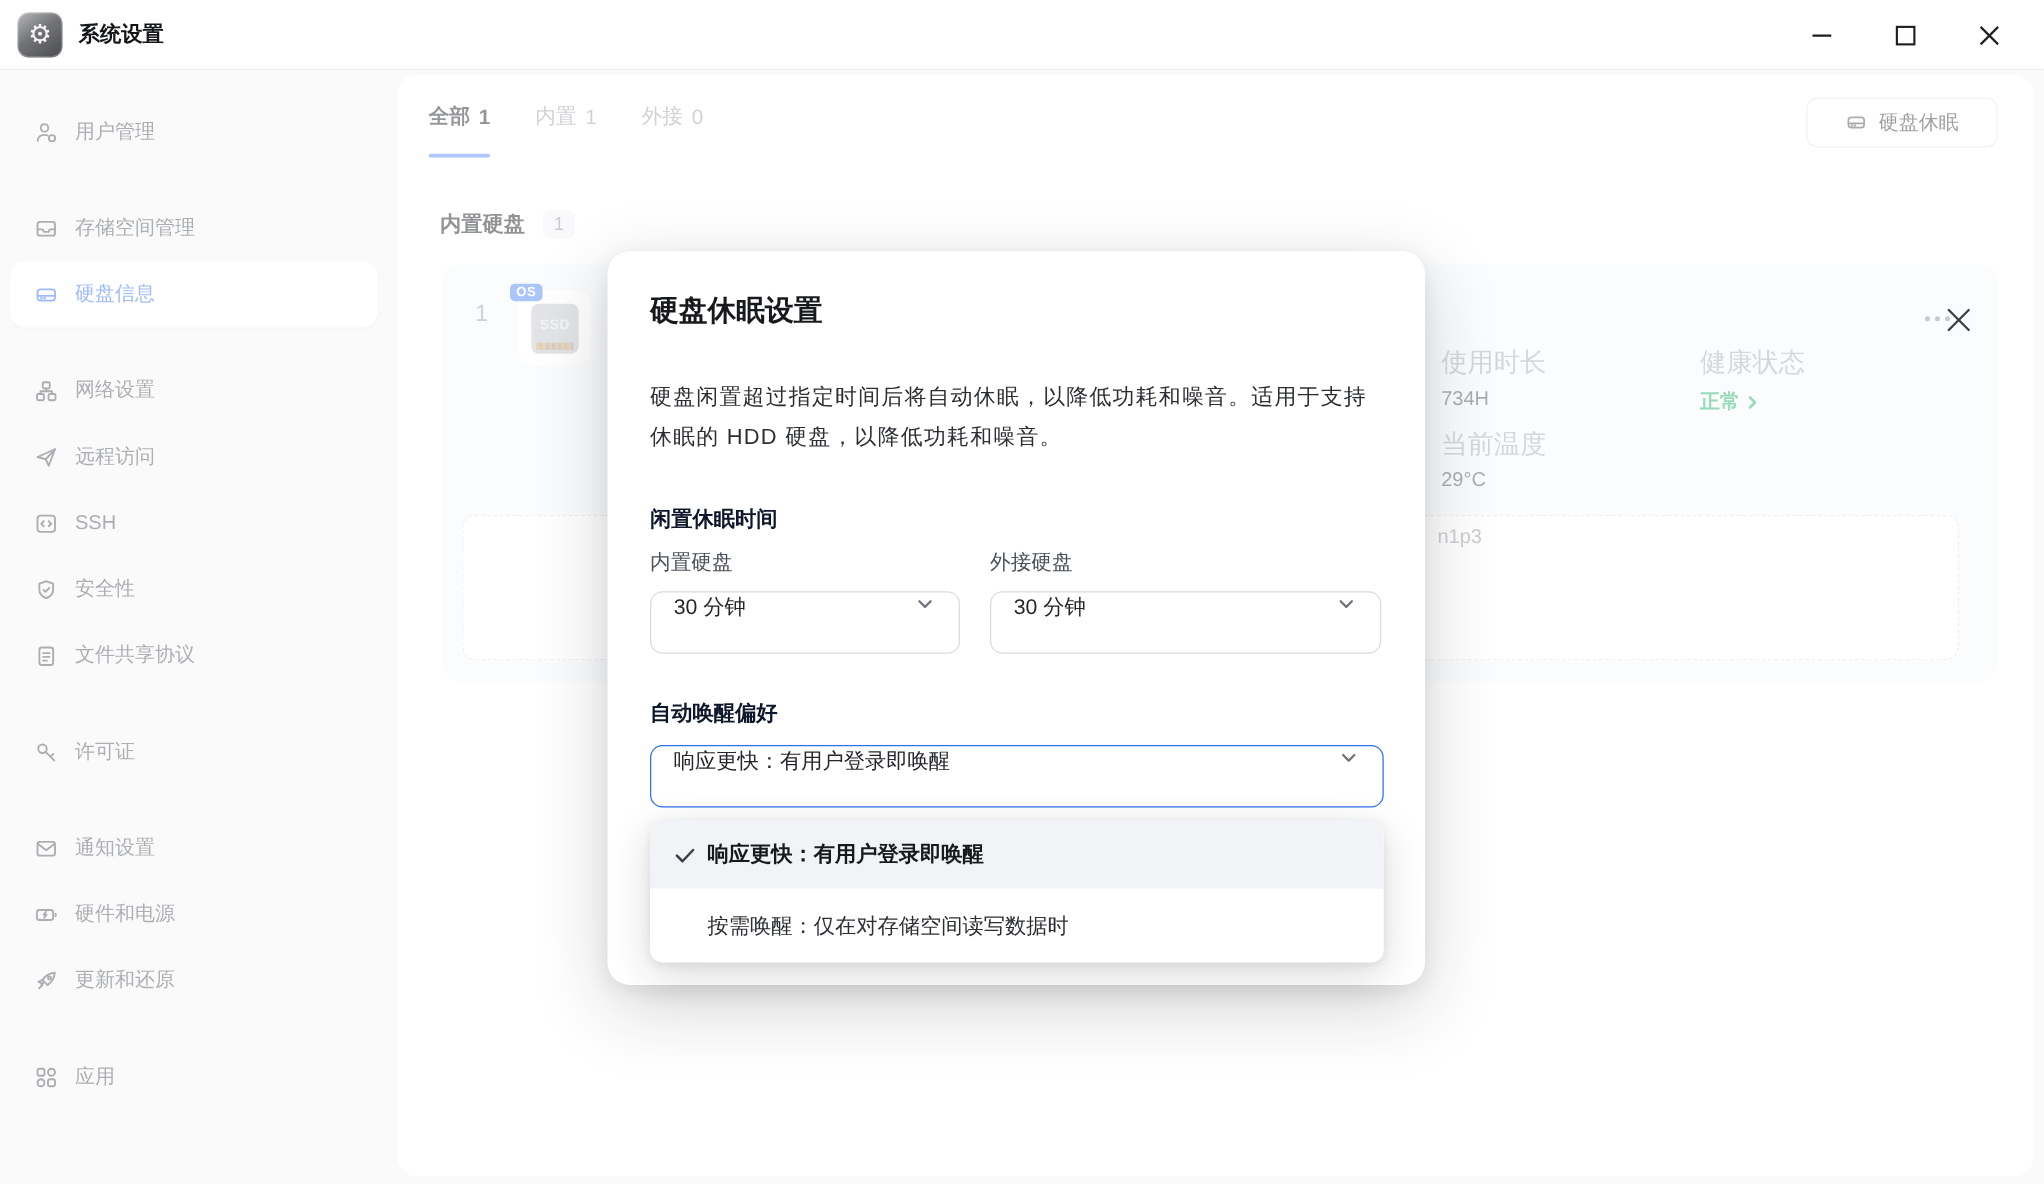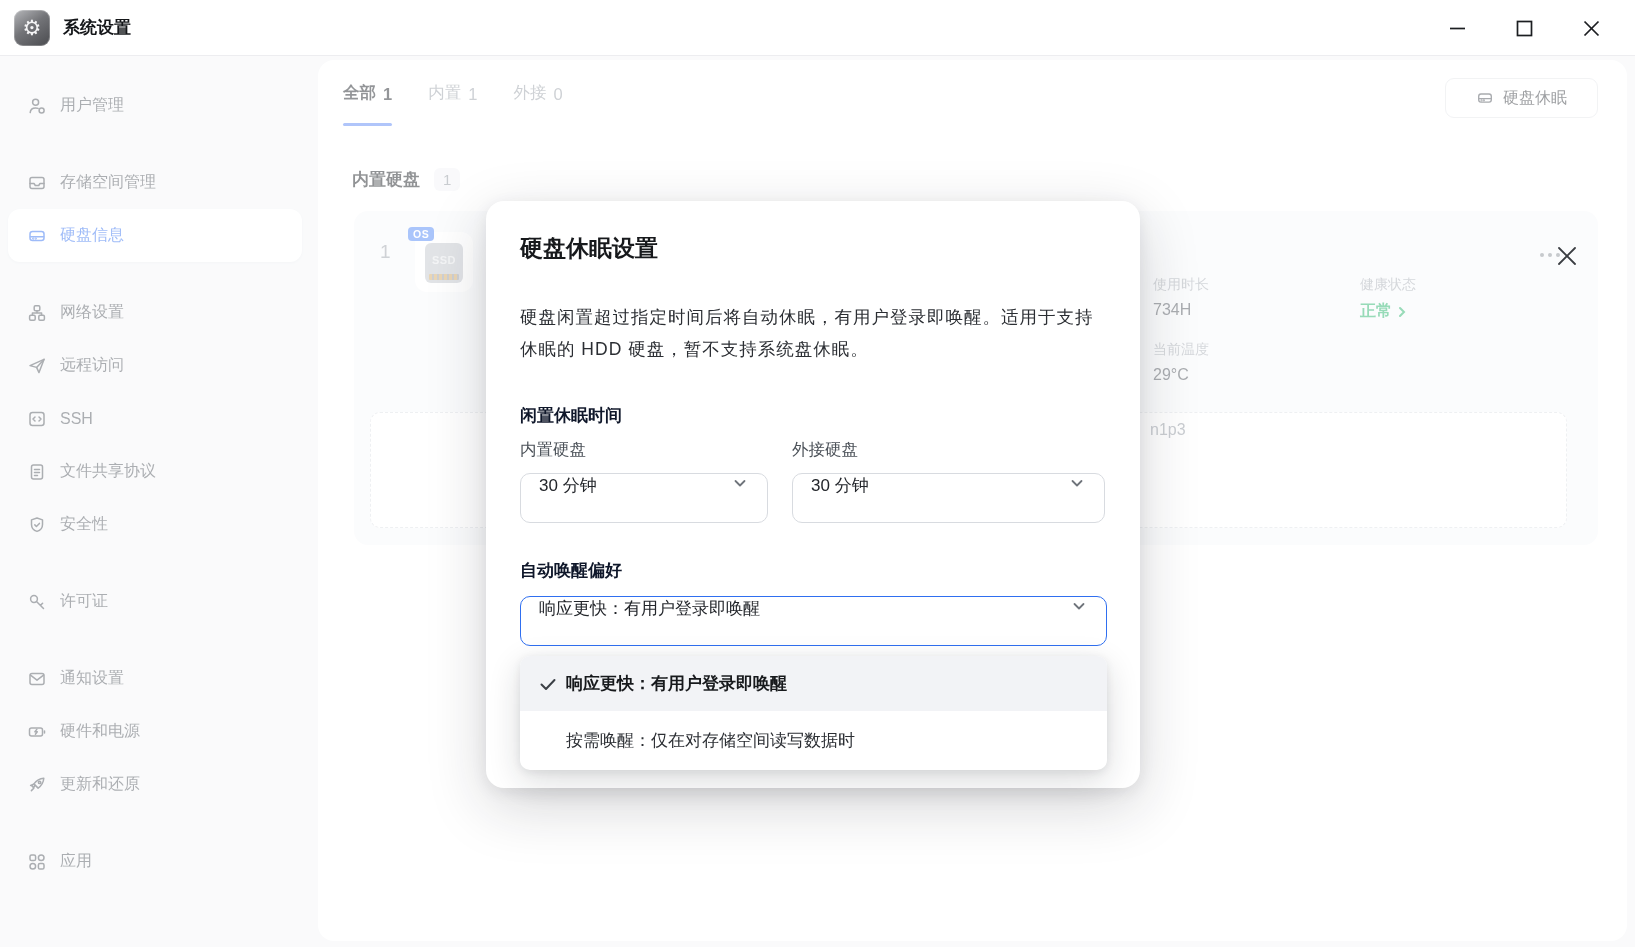--- a/index.html
+++ b/index.html
@@ -58,21 +58,21 @@
   .thumb { position:absolute; left:61px; top:21px; width:58px; height:60px; background:#ffffff;
     border-radius:12px; }
   .ssd-body { position:absolute; left:10px; top:11px; width:38px; height:40px; background:#c3c7cd;
     border-radius:6px; display:flex; align-items:center; justify-content:center; }
   .ssd-body .ssd-txt { color:#e8eaed; font-size:11px; font-weight:bold; letter-spacing:.5px; margin-top:-6px; }
   .ssd-pins { position:absolute; left:4px; right:4px; bottom:3px; height:6px; border-radius:1px;
     background:repeating-linear-gradient(90deg,#d3a964 0 3px,#9a9ea5 3px 5px); }
   .os-badge { position:absolute; left:-7px; top:-5px; background:#4f86f7; color:#fff; font-size:10.5px;
     font-weight:bold; padding:1px 5px; border-radius:4px; letter-spacing:.5px; }
   .stat { position:absolute; }
-  .stat .s-label { font-size:14px; color:#a7adb5; }
+  .stat .s-label { font-size:21px; color:#a7adb5; }
   .stat .s-value { margin-top:7px; font-size:16px; color:#4e545c; }
   .stat .s-value.green { color:#27b36c; font-weight:bold; display:flex; align-items:center; gap:4px; cursor:pointer; }
   .stat .s-value.green svg { stroke:#27b36c; fill:none; stroke-width:2; stroke-linecap:round; }
   .dots-menu { position:absolute; left:1186px; top:42px; display:flex; gap:4px; cursor:pointer; }
   .dots-menu i { width:4px; height:4px; border-radius:50%; background:#8a9097; }
   .partition-box { position:absolute; left:16px; top:201px; width:1197px; height:116px;
     border:1px dashed #dcdfe4; border-radius:10px; background:#ffffff; }
   .partition-frag { position:absolute; left:796px; top:210px; font-size:16px; color:#9097a0; }
 
   
@@ -192,34 +192,34 @@
         <svg viewBox="0 0 20 20" width="20" height="20">
           <rect x="3" y="3.5" width="14" height="13" rx="2.5"></rect>
           <path d="M8 8l-2 2 2 2M12 8l2 2-2 2"></path>
         </svg>
       </span>
     <span>SSH</span>
   </div>
   <div class="side-item">
     <span class="ic">
         <svg viewBox="0 0 20 20" width="20" height="20">
+          <path d="M10 3l5.5 1.9v4.6c0 3.4-2.2 5.9-5.5 6.9-3.3-1-5.5-3.5-5.5-6.9V4.9z"></path>
+          <path d="M7.8 9.9l1.6 1.6 3-3.1"></path>
+        </svg>
+      </span>
+    <span>安全性</span>
+  </div>
+  <div class="side-item">
+    <span class="ic">
+        <svg viewBox="0 0 20 20" width="20" height="20">
           <rect x="4.5" y="3" width="11" height="14" rx="2"></rect>
           <path d="M7.5 7.5h5M7.5 10.5h5M7.5 13.5h3"></path>
         </svg>
       </span>
     <span>文件共享协议</span>
-  </div>
-  <div class="side-item">
-    <span class="ic">
-        <svg viewBox="0 0 20 20" width="20" height="20">
-          <path d="M10 3l5.5 1.9v4.6c0 3.4-2.2 5.9-5.5 6.9-3.3-1-5.5-3.5-5.5-6.9V4.9z"></path>
-          <path d="M7.8 9.9l1.6 1.6 3-3.1"></path>
-        </svg>
-      </span>
-    <span>安全性</span>
   </div>
   <div class="side-gap"></div>
   <div class="side-item">
     <span class="ic">
         <svg viewBox="0 0 20 20" width="20" height="20">
           <circle cx="7" cy="7" r="3.4"></circle>
           <path d="M9.5 9.5l7 7M13.4 13.4l2.2-2.2"></path>
         </svg>
       </span>
     <span>许可证</span>
@@ -342,21 +342,21 @@
 <div class="dim-overlay"></div>
 
 <div class="modal">
   <div class="modal-title">硬盘休眠设置</div>
   <div class="modal-close">
     <svg width="22" height="22">
         <line x1="3" y1="3" x2="19" y2="19"></line>
         <line x1="19" y1="3" x2="3" y2="19"></line>
       </svg>
   </div>
-  <div class="modal-desc">硬盘闲置超过指定时间后将自动休眠，有用户登录即唤醒。适用于支持休眠的 HDD 硬盘，暂不支持系统盘休眠。</div>
+  <div class="modal-desc">硬盘闲置超过指定时间后将自动休眠，以降低功耗和噪音。适用于支持休眠的 HDD 硬盘，以降低功耗和噪音。</div>
 
   <div class="grp-title" id="idle-title">闲置休眠时间</div>
   <div class="fld-label" id="lbl-int">内置硬盘</div>
   <div class="fld-label" id="lbl-ext">外接硬盘</div>
 
   <div class="select" id="sel-int">
     <span>30 分钟</span>
     <span class="chev">
         <svg width="18" height="18" viewBox="0 0 18 18">
           <path d="M4.5 7l4.5 4.5L13.5 7"></path>

